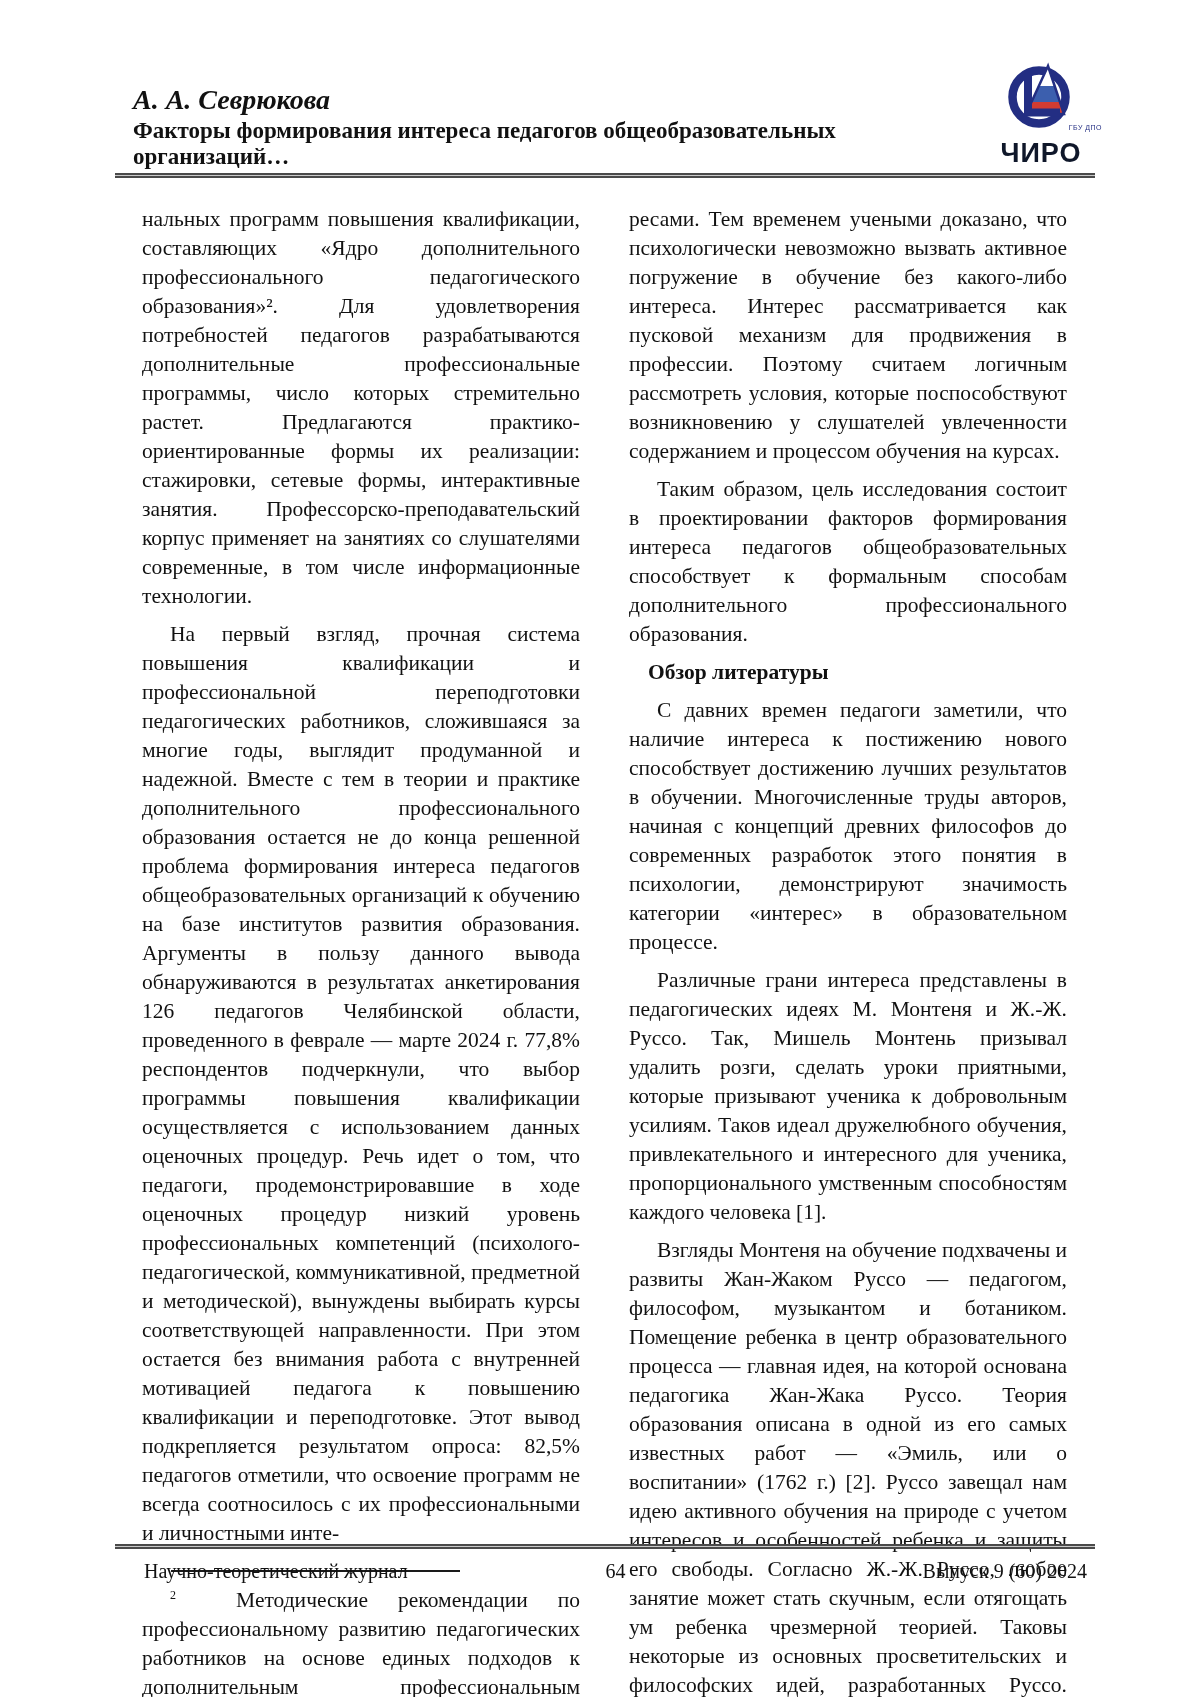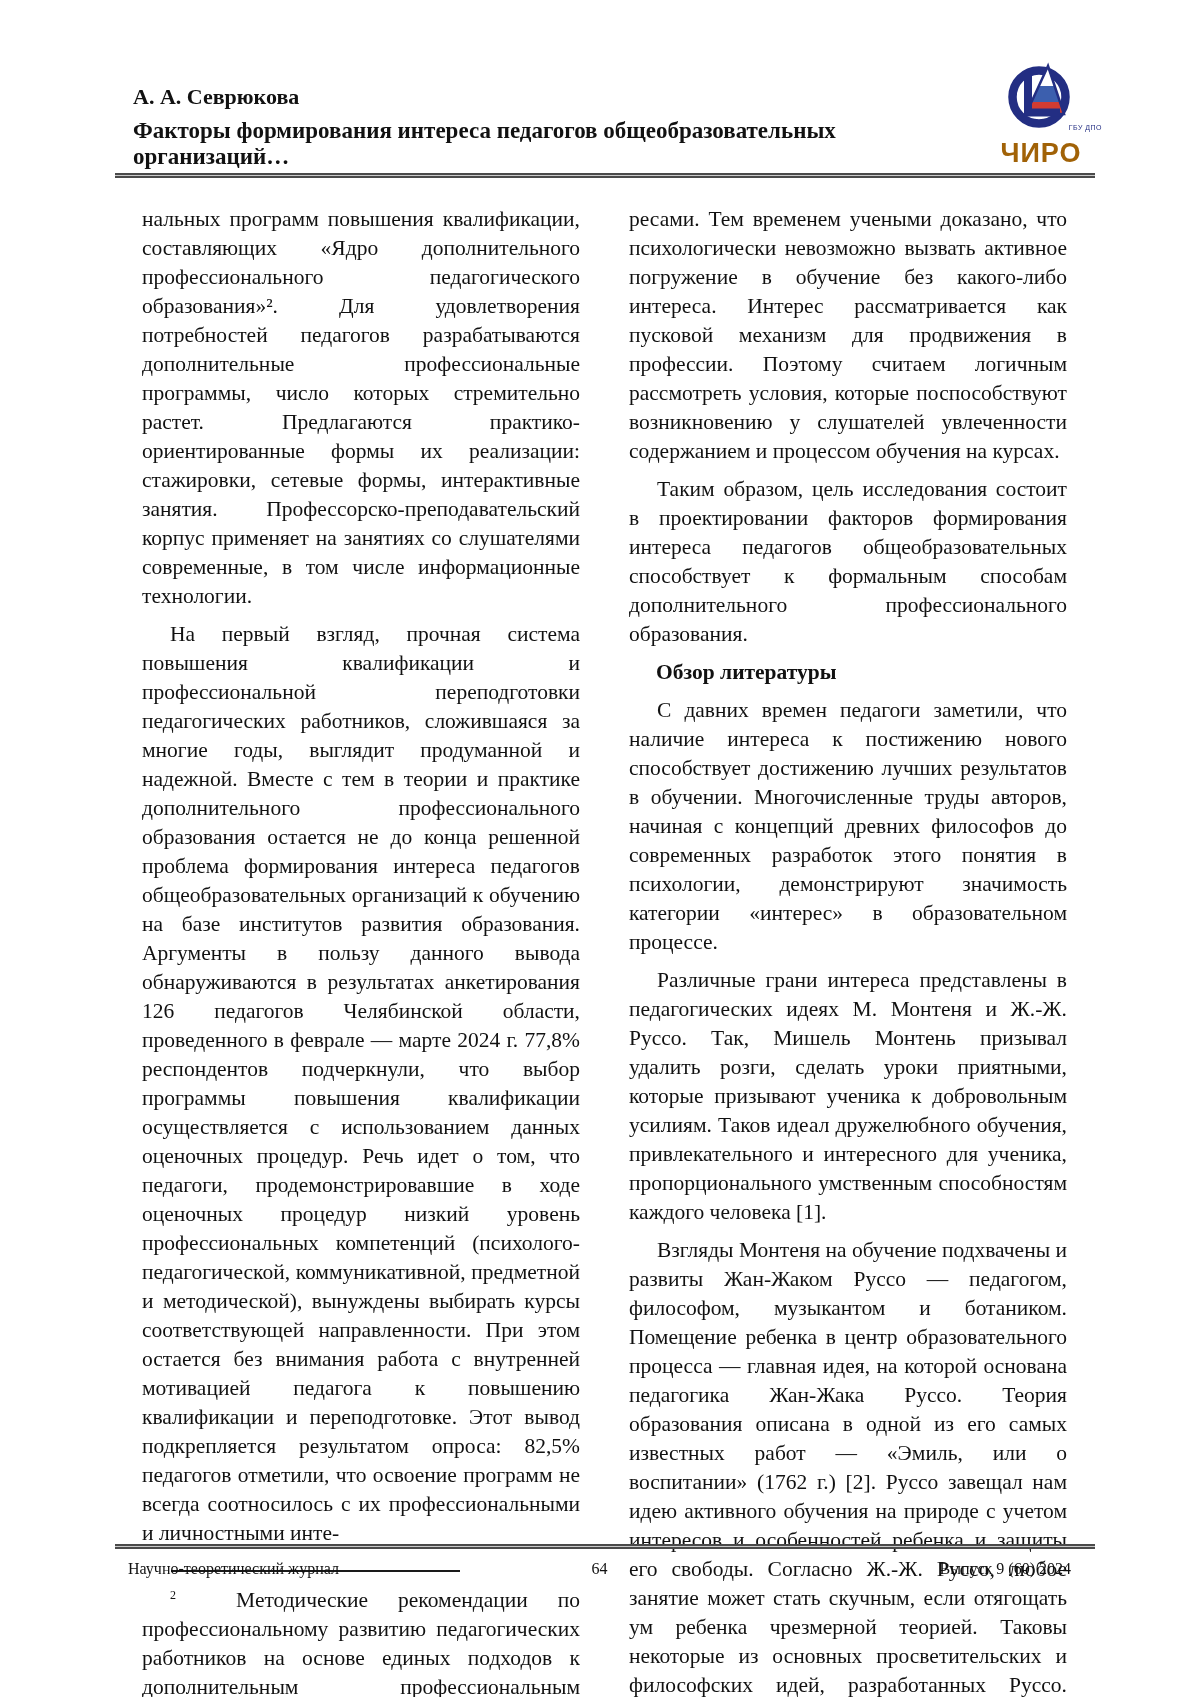--- a/index.html
+++ b/index.html
@@ -7,76 +7,76 @@
     position: relative;
     width: 1200px;
     height: 1697px;
     background: #ffffff;
     font-family: "Liberation Serif", "DejaVu Serif", serif;
     color: #111;
     overflow: hidden;
   }
   .author {
     position: absolute; left: 133px; top: 84px;
-    font-size: 22px; font-weight: bold;
+    font-size: 28px; font-weight: bold; font-style: italic;
   }
   .running-title {
     position: absolute; left: 133px; top: 118px;
     font-size: 23px; font-weight: bold; width: 840px;
   }
   .logo {
     position: absolute; left: 982px; top: 62px; width: 118px;
     text-align: center; line-height: 1;
   }
   .logo-org {
     position: absolute; right: -2px; top: 62px;
     font-family: "Liberation Sans", sans-serif;
     font-size: 7px; color: #232e83; letter-spacing: 0.5px;
   }
   .logo-wordmark {
     margin-top: 1px;
     font-family: "Liberation Sans", sans-serif;
-    font-size: 27px; font-weight: bold; color: #a16207; letter-spacing: 1px;
+    font-size: 27px; font-weight: bold; color: #0f172a; letter-spacing: 1px;
   }
   .double-rule {
     position: absolute; left: 115px; width: 980px; height: 5px;
     box-sizing: border-box;
     border-top: 2px solid #4a4a4a; border-bottom: 2px solid #4a4a4a;
     background: #c9c9c9;
   }
   .rule-top { top: 173px; }
   .rule-bottom { top: 1544px; }
   .columns {
     position: absolute; left: 133px; top: 196px; width: 943px;
     display: flex; gap: 31px;
   }
   .col { width: 456px; }
   .col p {
     margin: 9px; font-size: 21.5px; line-height: 29px;
     text-align: justify; text-indent: 28px;
   }
   .col p.noindent { text-indent: 0; }
   .subheading {
-    margin: 8px; font-size: 21.5px; line-height: 29px;
+    margin: 0; font-size: 21.5px; line-height: 29px;
     font-weight: bold; text-indent: 28px;
   }
   .footnote { margin-top: 22px; }
   .footnote-rule {
     width: 289px; margin-left: 38px; border-top: 2px solid #1a1a1a;
     margin-bottom: 8px;
   }
   .footnote-text {
     margin: 0; font-size: 18px; line-height: 24.5px;
     text-align: justify; text-indent: 34px;
   }
   .footnote-text sup { font-size: 12px; }
   .footer-row {
-    position: absolute; left: 128px; top: 1560px; width: 943px;
+    position: absolute; left: 144px; top: 1560px; width: 943px;
     display: flex; align-items: flex-end;
-    font-size: 16px;
+    font-size: 20px;
   }
   .footer-row .f-left  { width: 40%; text-align: left; }
   .footer-row .f-mid   { width: 20%; text-align: center; }
   .footer-row .f-right { width: 40%; text-align: right; }
 </style>
 </head>
 <body>
 
 <div class="page">
 

